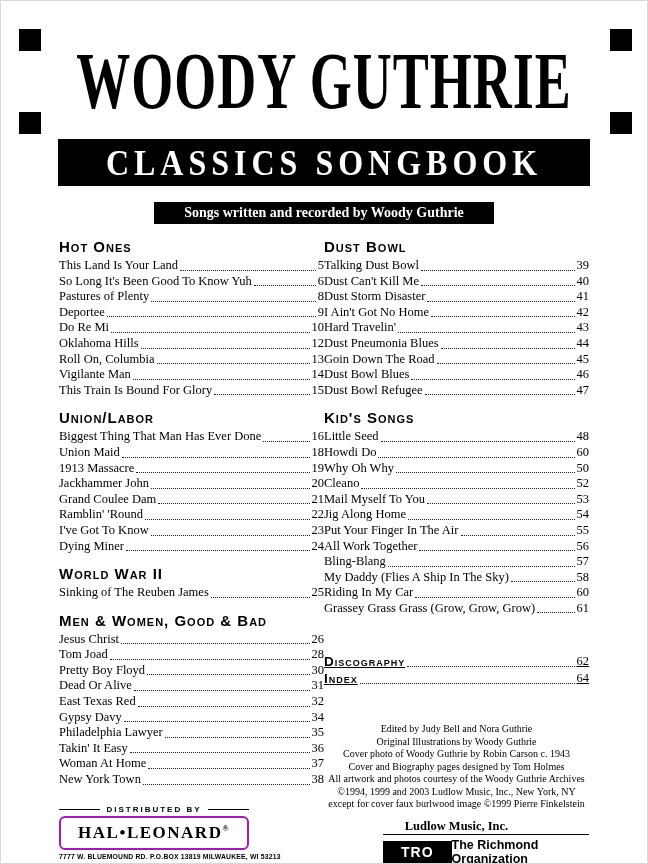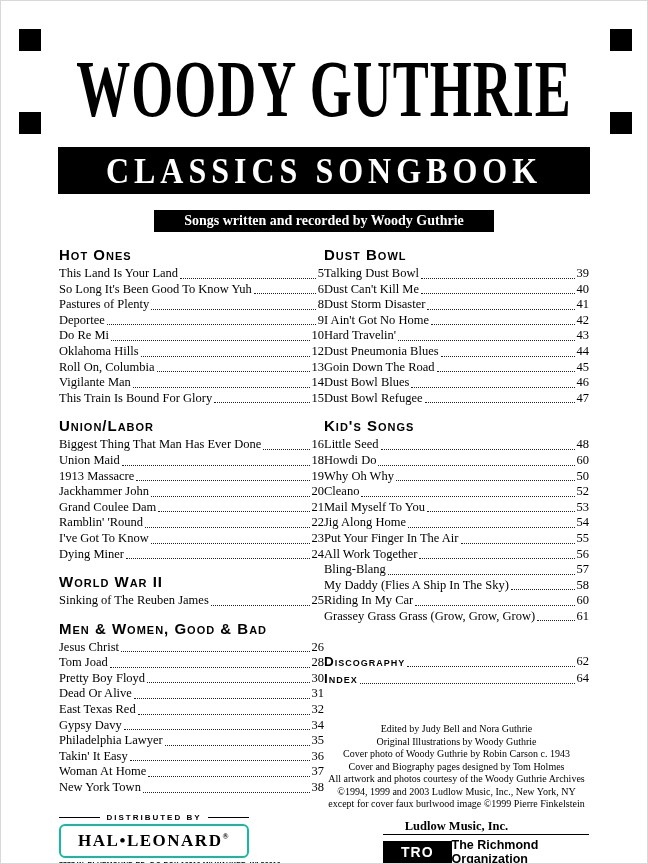--- a/index.html
+++ b/index.html
@@ -7,21 +7,21 @@
   body { background:#f2f2f2; font-family:"Liberation Serif", serif; }
   .page { position:relative; width:648px; height:864px; background:#fff; color:#000;
           border:1px solid #d8d8d8; overflow:hidden; }
 
   
   .sq { position:absolute; width:22px; height:22px; background:#000; }
   .sq.tl { left:18px; top:28px; } .sq.tr { right:15px; top:28px; }
   .sq.ml { left:18px; top:111px; } .sq.mr { right:15px; top:111px; }
 
   
-  .masthead { padding:38px 57px 0; text-align:center; }
+  .masthead { padding:30px 57px 0; text-align:center; }
   .title-row { height:100px; display:flex; align-items:center; justify-content:center; }
   .book-title { display:inline-block; font-weight:bold; font-size:54px; letter-spacing:1px;
                 white-space:nowrap; transform:scaleY(1.5); }
   .subtitle-bar { margin-top:8px; background:#000; height:47px;
                   display:flex; align-items:center; justify-content:center; }
   .subtitle-text { color:#fff; font-weight:bold; font-size:32px; letter-spacing:5px;
                    white-space:nowrap; transform:scaleY(1.15); }
   .tagline-bar { margin:16px auto 0; background:#000; height:22px; width:340px;
                  display:flex; align-items:center; justify-content:center; }
   .tagline-text { color:#fff; font-weight:bold; font-size:14px; white-space:nowrap; }
@@ -30,42 +30,42 @@
   .toc { display:flex; gap:0; padding:0 58px; margin-top:14px; height:622px; }
   .col { flex:1; display:flex; flex-direction:column; min-width:0; }
   .toc-section { margin-bottom:11px; }
   .section-title { font-family:"Liberation Sans", sans-serif; font-variant:small-caps;
                    font-weight:bold; font-size:15px; letter-spacing:1px; margin-bottom:3px; }
   .entry { display:flex; align-items:flex-end; font-size:12.5px; line-height:15.6px; white-space:nowrap; }
   .entry-title { flex-shrink:0; }
   .leader { flex:1; border-bottom:1px dotted #222; margin:0 2px 3px; min-width:8px; }
   .entry-page { flex-shrink:0; }
 
-  .extras { margin-top:18px; }
+  .extras { margin-top:26px;text-decoration:underline; }
   .entry.extra { line-height:17px; }
   .entry.extra .entry-title { font-family:"Liberation Sans", sans-serif; font-variant:small-caps;
                               font-weight:bold; font-size:13.5px; letter-spacing:1px; }
 
   
   .credits { margin-top:36px; text-align:center; font-size:10px; line-height:12.4px; }
   .publisher { margin-top:9px; text-align:center; font-weight:bold; font-size:12.5px; }
 
   
   .tro { margin-top:auto; margin-left:auto; width:206px; display:flex; align-items:center;
          border-top:1px solid #000; border-bottom:1px solid #000; padding:3px 0; }
   .tro-box { background:#000; color:#fff; font-family:"Liberation Sans", sans-serif;
              font-weight:bold; font-size:14px; padding:3px 18px; letter-spacing:1px; }
   .tro-label { font-family:"Liberation Sans", sans-serif; font-weight:bold; font-size:12.5px; }
 
   
   .distributor { margin-top:auto; width:190px; text-align:center; }
   .dist-by { display:flex; align-items:center; gap:6px; font-family:"Liberation Sans", sans-serif;
              font-size:8px; font-weight:bold; letter-spacing:2px; }
   .dist-by .rule { flex:1; border-top:1px solid #000; }
-  .hl-box { border:2px solid #14b8a6; border-radius:6px; margin-top:2px; padding:5px 22px;
+  .hl-box { border:2px solid #a21caf; border-radius:6px; margin-top:2px; padding:5px 22px;
             font-weight:bold; font-size:17px; letter-spacing:1.5px;
             display:flex; align-items:flex-start; justify-content:center; }
   .reg { font-size:8px; margin-top:1px; }
   .hl-address { margin-top:3px; font-family:"Liberation Sans", sans-serif; font-size:6.8px;
                 font-weight:bold; letter-spacing:0.2px; white-space:nowrap; }
 </style>
 </head>
 <body>
 
 <div class="page">

